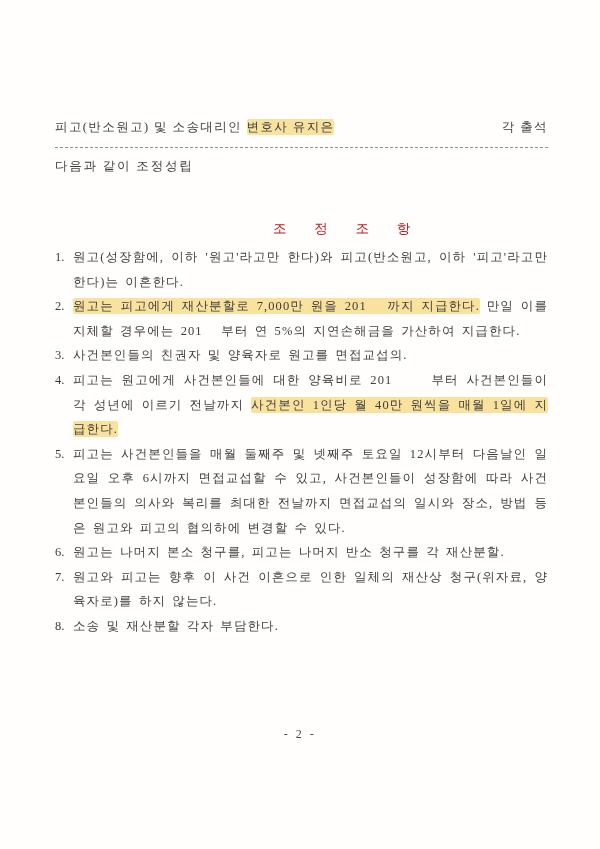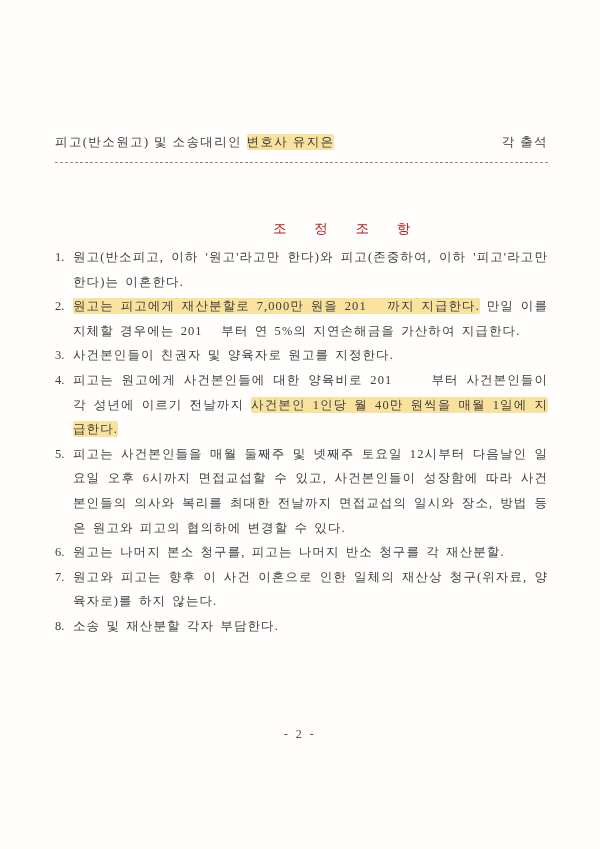--- a/index.html
+++ b/index.html
@@ -11,21 +11,21 @@
   }
   .page {
     position: relative;
     width: 600px; height: 849px;
     background: #fffefc;
     overflow: hidden;
   }
   
   .header {
     position: absolute;
-    left: 55px; right: 52px; top: 134px;
+    left: 55px; right: 52px; top: 119px;
     font-size: 12.5px;
     letter-spacing: 1.4px;
   }
   .header-line {
     display: flex;
     justify-content: space-between;
     align-items: baseline;
   }
   .divider {
     margin-top: 11px;
@@ -88,39 +88,40 @@
 <body>
 
 <div class="page">
 
   <div class="header">
     <div class="header-line">
       <span><span>피고(반소원고) 및 소송대리인 </span><span class="hl">변호사 유지은</span></span>
       <span>각 출석</span>
     </div>
     <div class="divider"></div>
+    <div class="subline">다음과 같이 조정성립</div>
   </div>
 
   <div class="doc-title">조&nbsp; 정&nbsp; 조&nbsp; 항</div>
 
   <div class="items">
 
     <div class="item">
       <span class="num">1.</span>
-      <span class="body"><span>원고(반소피고, 이하 '원고'라고만 한다)와 피고(존중하여, 이하 '피고'라고만 한다)는 이혼한다.</span></span>
+      <span class="body"><span>원고(성장함에, 이하 '원고'라고만 한다)와 피고(반소원고, 이하 '피고'라고만 한다)는 이혼한다.</span></span>
     </div>
 
     <div class="item">
       <span class="num">2.</span>
       <span class="body"><span class="hl">원고는 피고에게 재산분할로 7,000만 원을 201&nbsp;&nbsp;&nbsp;까지 지급한다.</span><span> 만일 이를 지체할 경우에는 201&nbsp;&nbsp;&nbsp;부터 연 5%의 지연손해금을 가산하여 지급한다.</span></span>
     </div>
 
     <div class="item">
       <span class="num">3.</span>
-      <span class="body"><span>사건본인들이 친권자 및 양육자로 원고를 지정한다.</span></span>
+      <span class="body"><span>사건본인들의 친권자 및 양육자로 원고를 면접교섭의.</span></span>
     </div>
 
     <div class="item">
       <span class="num">4.</span>
       <span class="body"><span>피고는 원고에게 사건본인들에 대한 양육비로 201&nbsp;&nbsp;&nbsp;&nbsp;&nbsp;부터 사건본인들이 각 성년에 이르기 전날까지 </span><span class="hl">사건본인 1인당 월 40만 원씩을 매월 1일에 지급한다.</span></span>
     </div>
 
     <div class="item">
       <span class="num">5.</span>
       <span class="body"><span>피고는 사건본인들을 매월 둘째주 및 넷째주 토요일 12시부터 다음날인 일요일 오후 6시까지 면접교섭할 수 있고, 사건본인들이 성장함에 따라 사건본인들의 의사와 복리를 최대한 전날까지 면접교섭의 일시와 장소, 방법 등은 원고와 피고의 협의하에 변경할 수 있다.</span></span>

